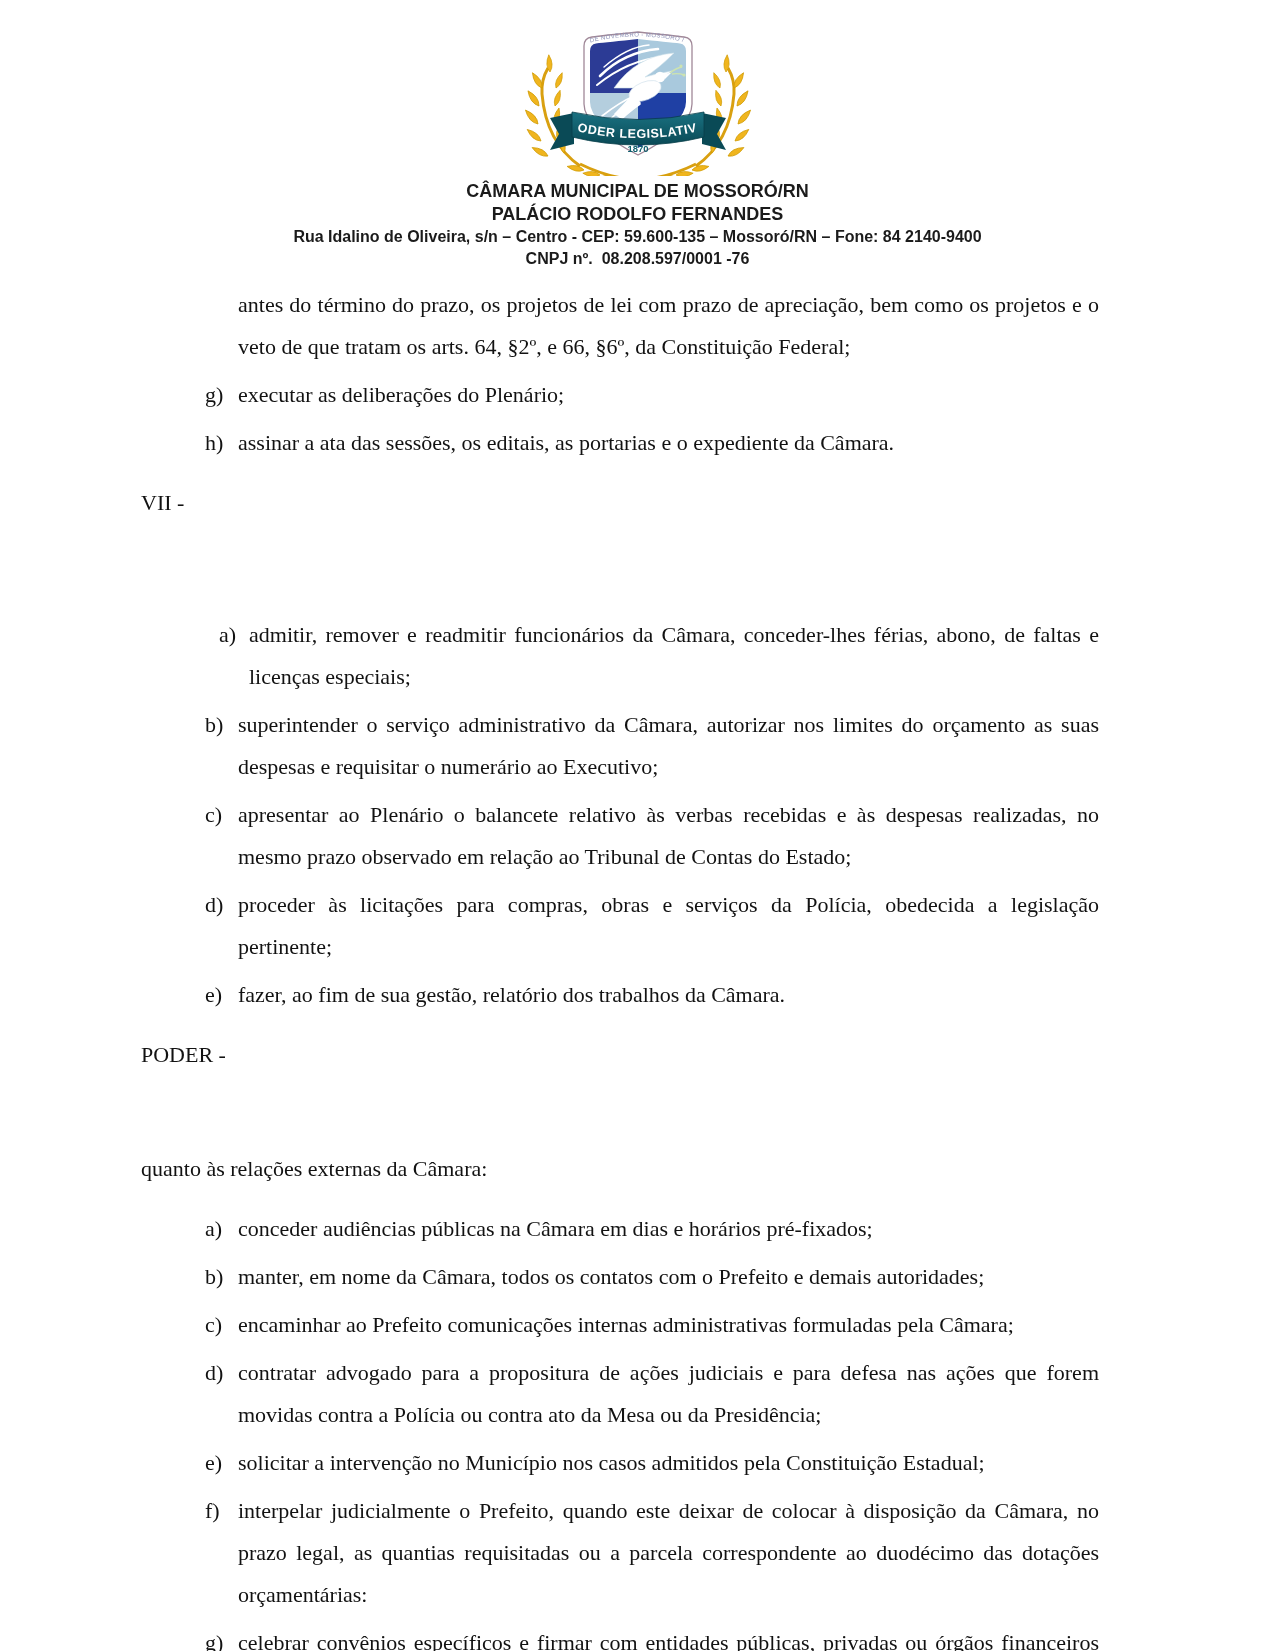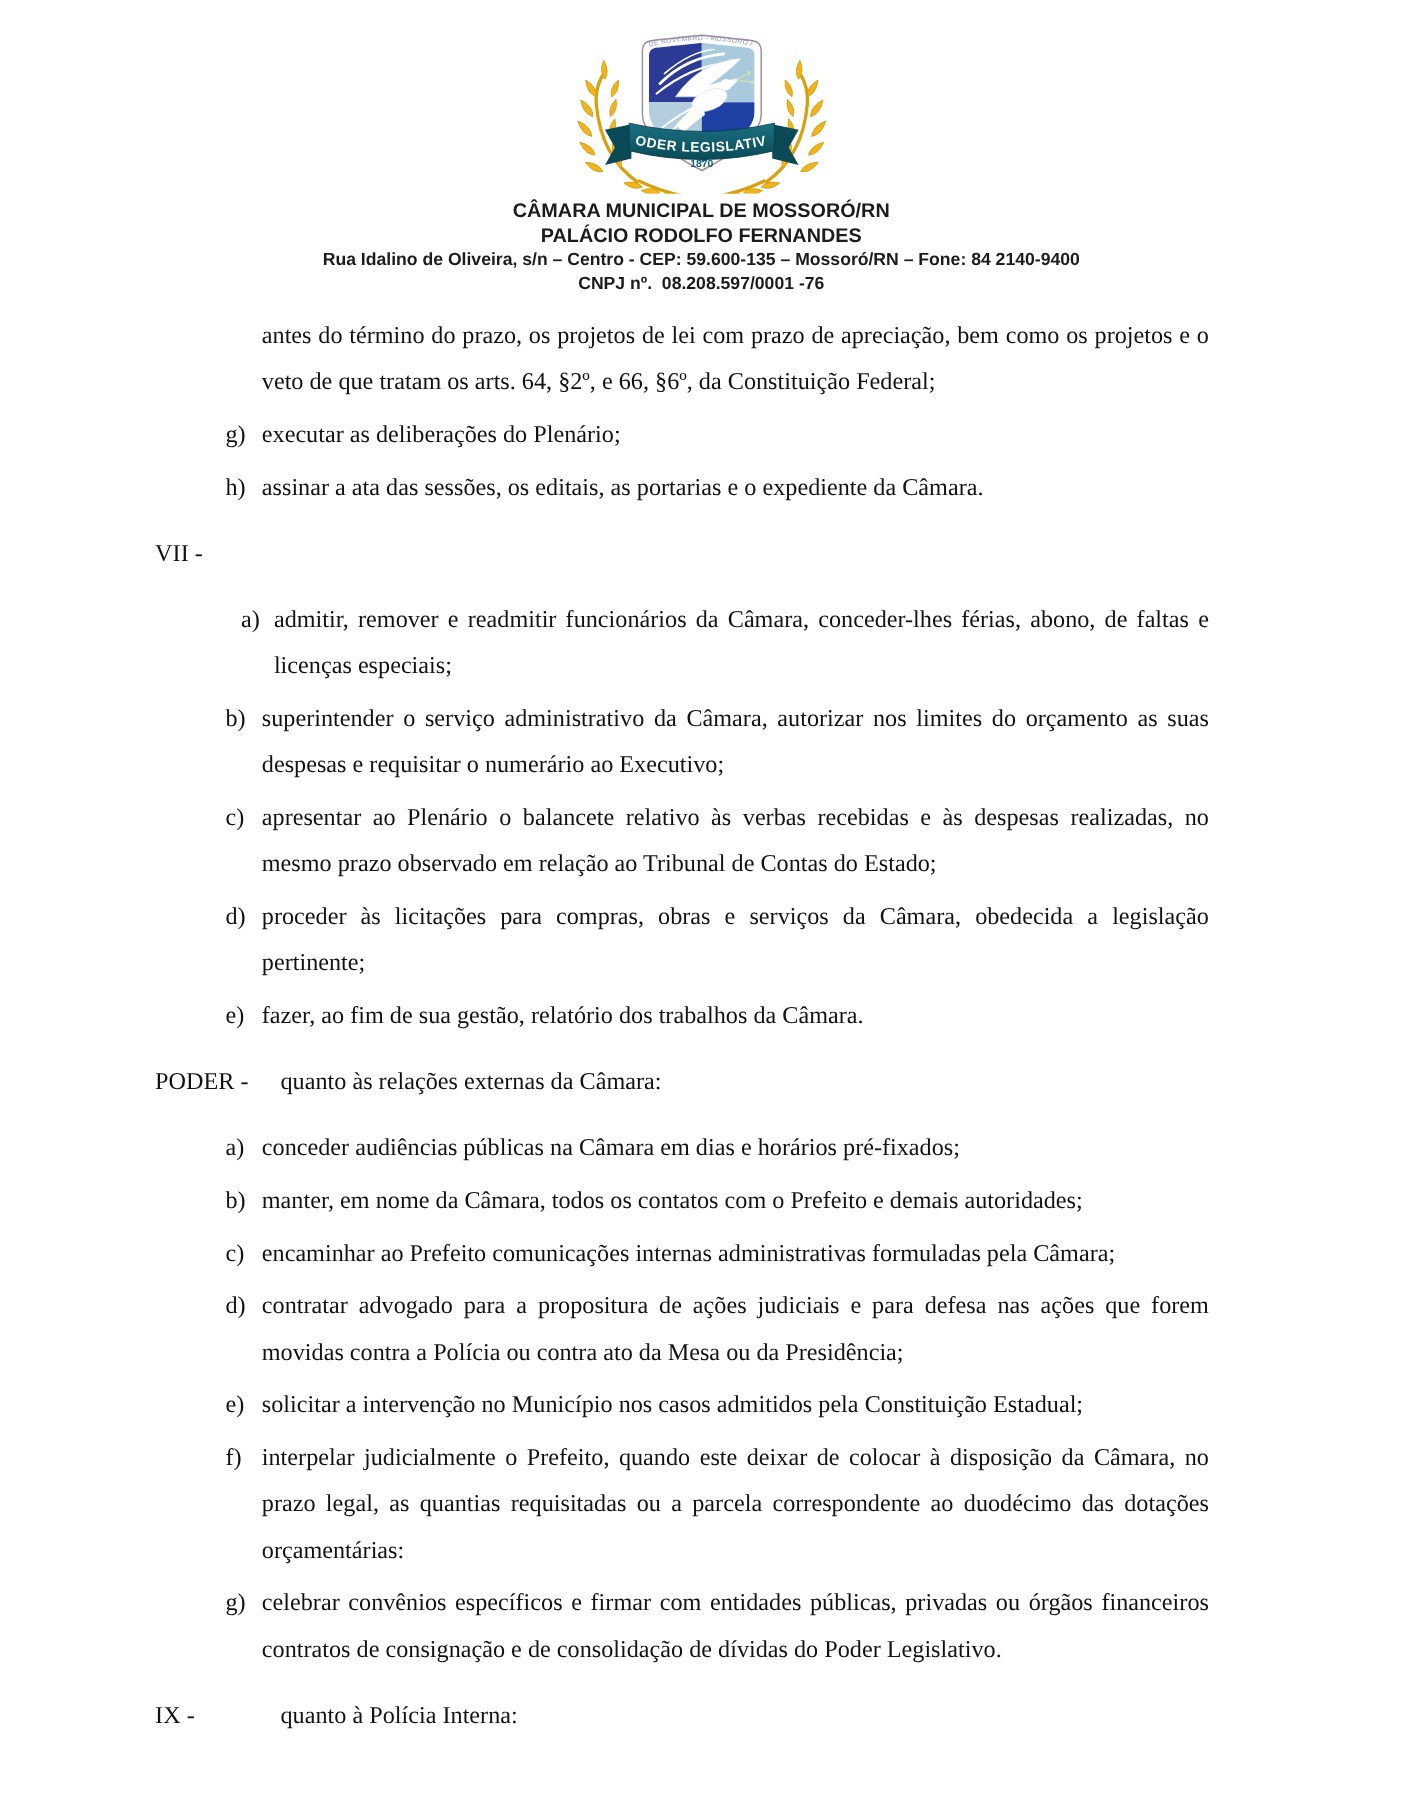--- a/index.html
+++ b/index.html
@@ -31,21 +31,21 @@
     font-size:22px;line-height:42px;
     text-align:justify;
     -moz-text-align-last:left;text-align-last:left;
   }
   .para{margin:0 0 6px 97px;}
   .item{display:flex;margin:0 0 6px 64px;}
   .item.extra-indent{margin-left:78px;}
   .item .letter{flex:0 0 33px;}
   .item.extra-indent .letter{flex:0 0 30px;}
   .item .itext{flex:1;text-align:justify;-moz-text-align-last:left;text-align-last:left;}
-  .section{display:flex;margin:18px 0;}
+  .section{display:flex;margin:18px 0;flex-direction:column;}
   .section .numeral{flex:0 0 114px;}
   .section .stitle{flex:1;}
 </style>
 </head>
 <body>
 
 <div class="logo-wrap">
   <svg width="300" height="152" viewBox="0 0 300 152">
     <defs>
       <linearGradient id="tealGrad" x1="0" y1="0" x2="0" y2="1">
@@ -157,21 +157,21 @@
   <div class="item">
     <span class="letter">b)</span>
     <div class="itext">superintender o serviço administrativo da Câmara, autorizar nos limites do orçamento as suas despesas e requisitar o numerário ao Executivo;</div>
   </div>
   <div class="item">
     <span class="letter">c)</span>
     <div class="itext">apresentar ao Plenário o balancete relativo às verbas recebidas e às despesas realizadas, no mesmo prazo observado em relação ao Tribunal de Contas do Estado;</div>
   </div>
   <div class="item">
     <span class="letter">d)</span>
-    <div class="itext">proceder às licitações para compras, obras e serviços da Câmara, obedecida a legislação pertinente;</div>
+    <div class="itext">proceder às licitações para compras, obras e serviços da Polícia, obedecida a legislação pertinente;</div>
   </div>
   <div class="item">
     <span class="letter">e)</span>
     <div class="itext">fazer, ao fim de sua gestão, relatório dos trabalhos da Câmara.</div>
   </div>
 
   <div class="section">
     <span class="numeral">PODER -</span>
     <span class="stitle">quanto às relações externas da Câmara:</span>
   </div>

